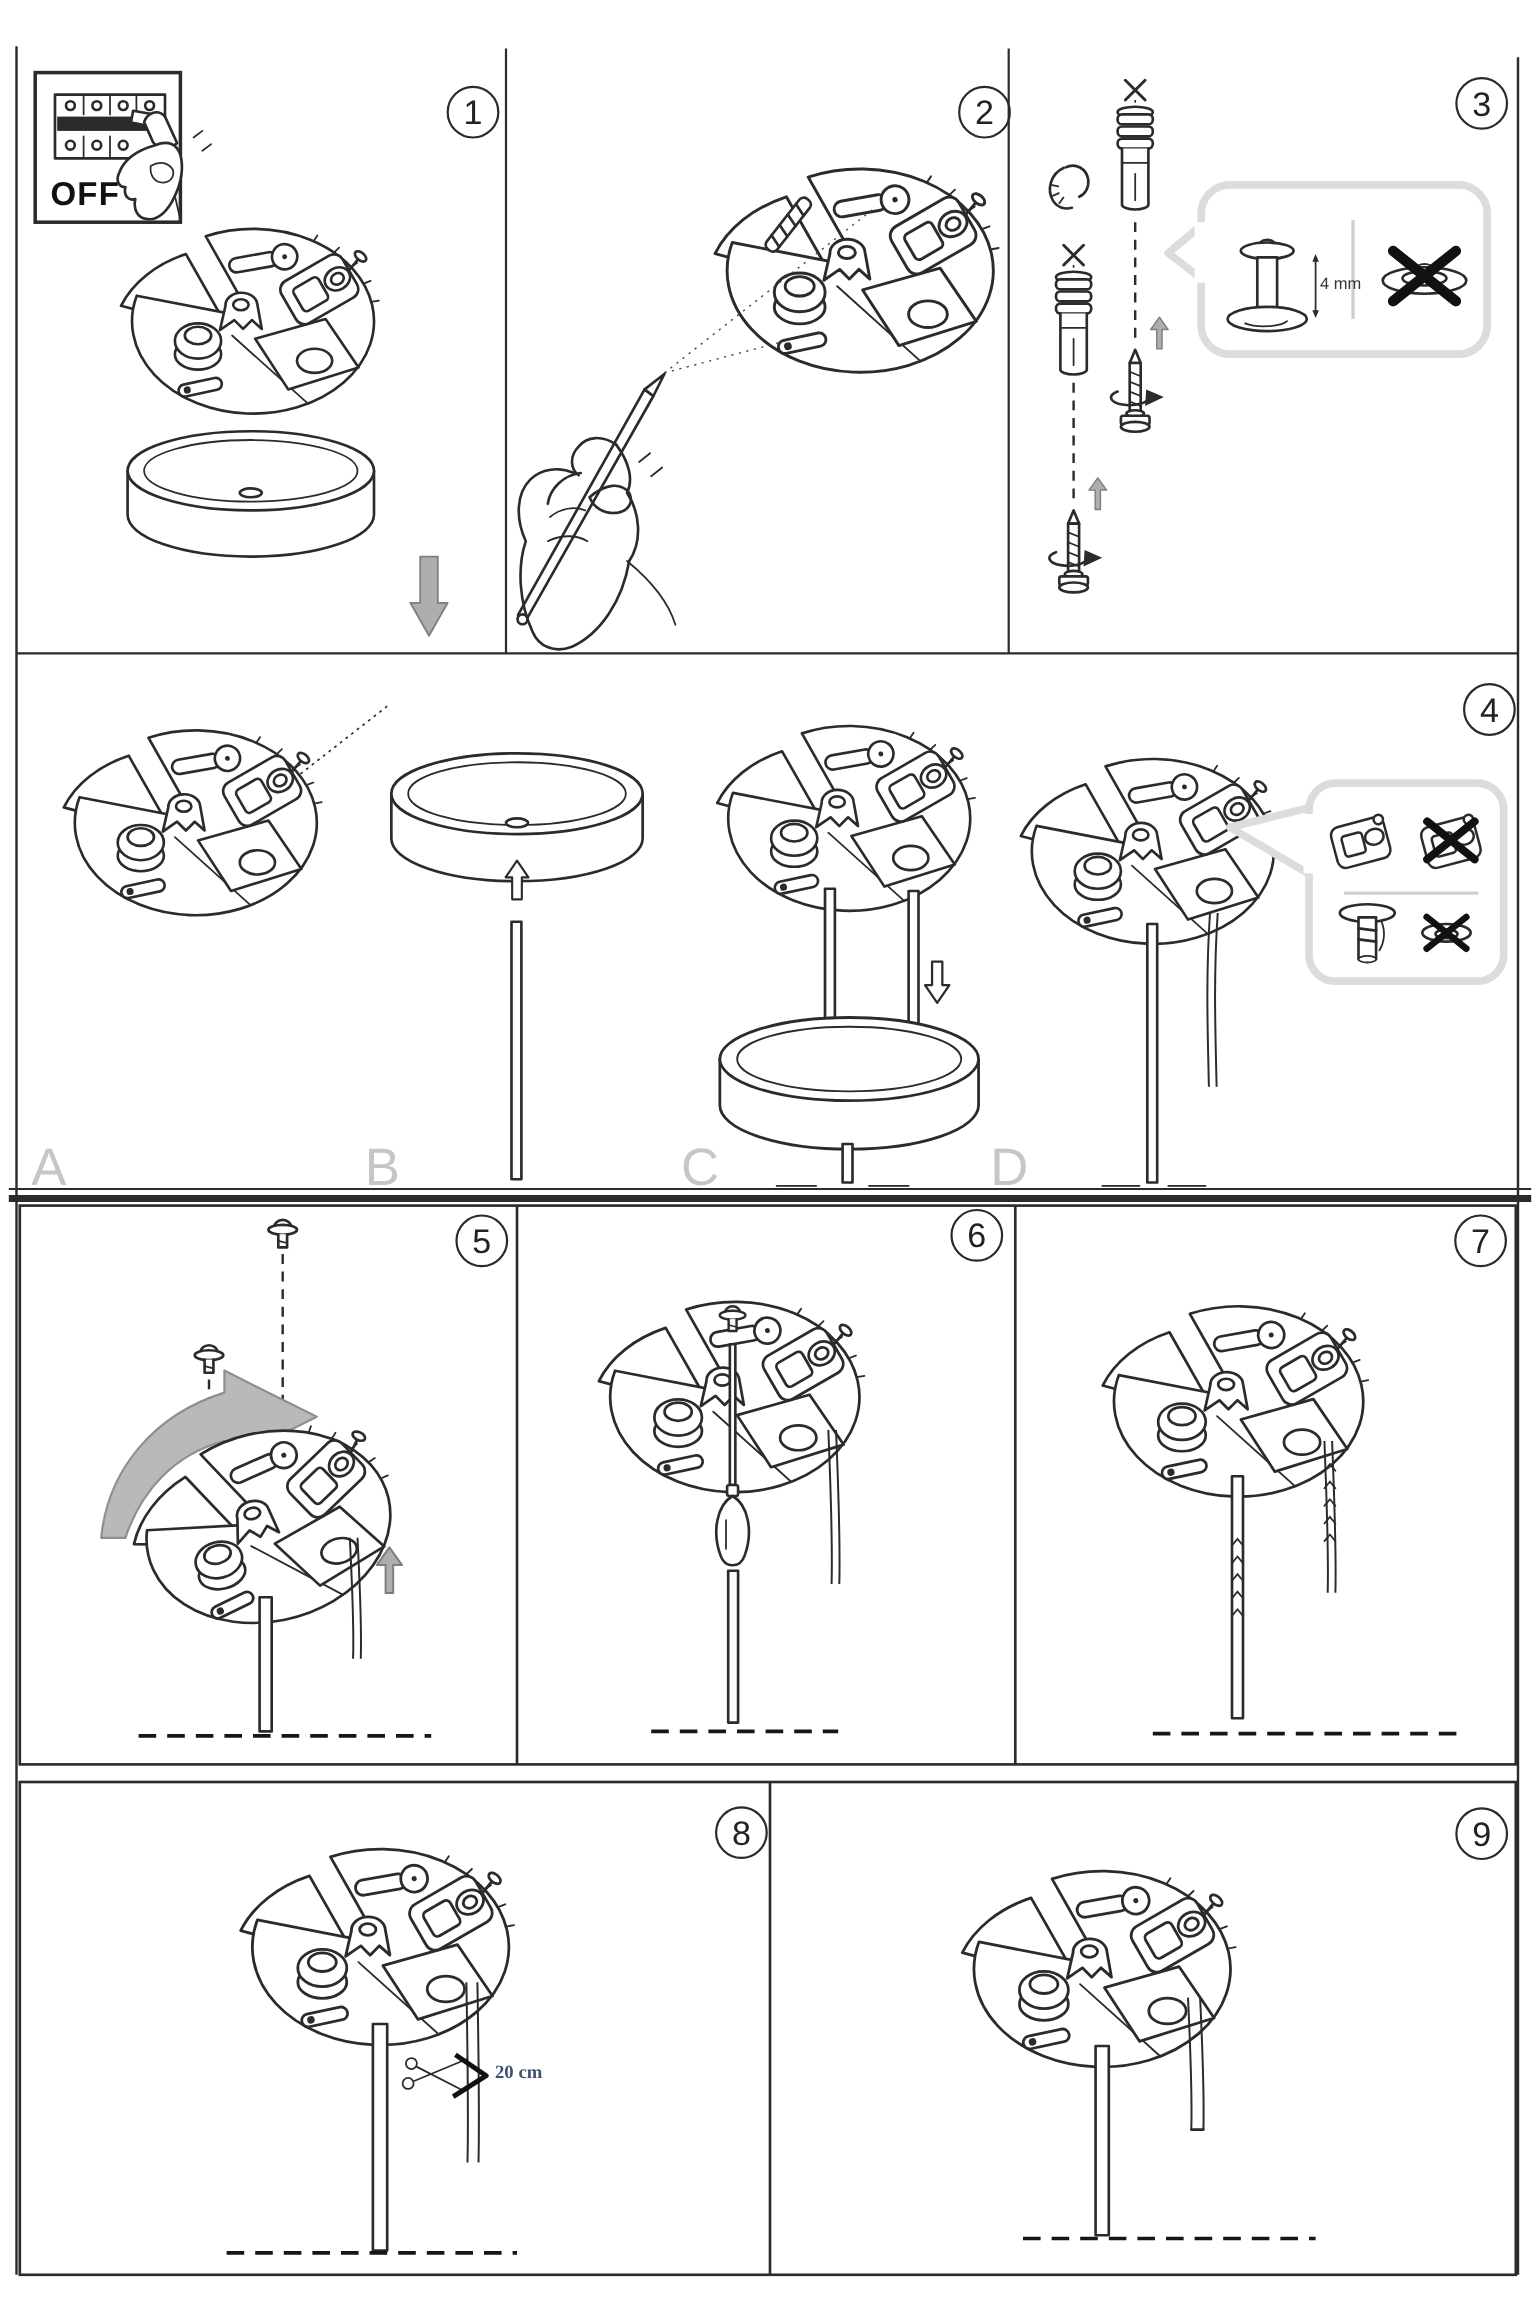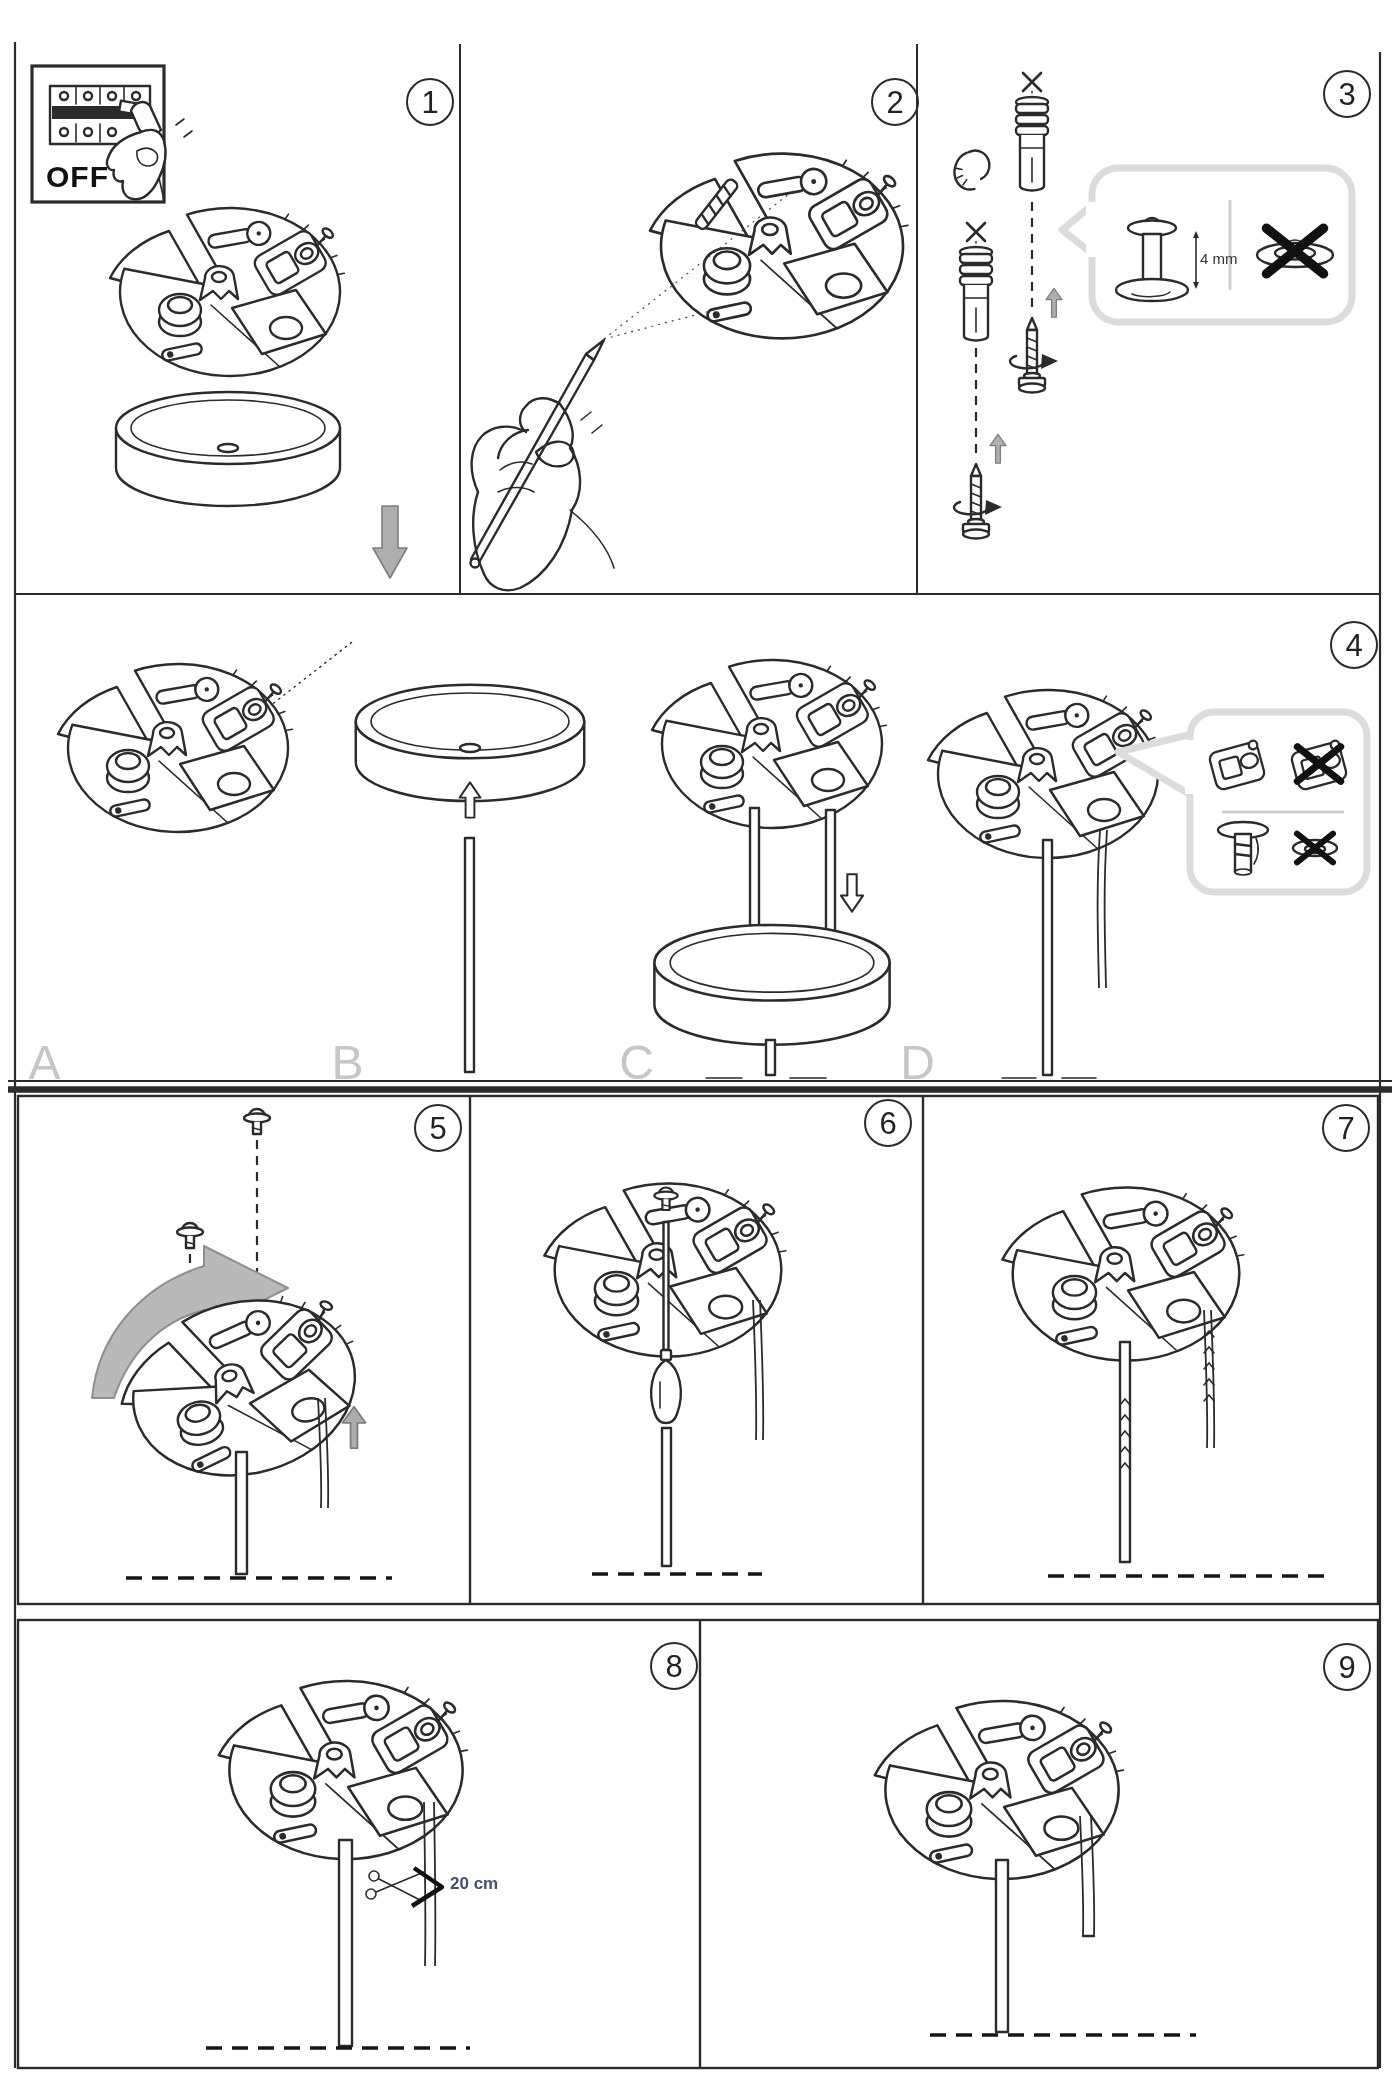--- a/index.html
+++ b/index.html
@@ -7,21 +7,21 @@
          font-family:"Liberation Sans","DejaVu Sans",sans-serif;}
   #art{position:absolute;left:0;top:0;}
   .badge{position:absolute;width:44px;height:44px;border:2.6px solid #2a2a2a;border-radius:50%;
          display:flex;align-items:center;justify-content:center;font-size:31px;color:#222;
          background:transparent;line-height:1;}
   .variant{position:absolute;transform:translate(-50%,-50%);font-size:48px;color:#c6c6c6;
            font-weight:400;letter-spacing:1px;}
   .lbl-off{position:absolute;left:46px;top:160px;font-size:30px;font-weight:600;color:#111;
            letter-spacing:1px;text-align:center;}
   .lbl-4mm{position:absolute;left:1200px;top:250px;font-size:15px;color:#333;}
-  .lbl-20cm{position:absolute;left:450px;top:1874px;font-size:17px;font-weight:600;color:#41506e;}
+  .lbl-20cm{position:absolute;left:450px;top:1874px;font-size:17px;font-weight:600;color:#41506e;font-family:Liberation Serif, serif;}
   
   .ln{stroke:#2b2b2b;stroke-width:2.4;fill:none;stroke-linecap:round;stroke-linejoin:round;}
   .lnt{stroke:#2b2b2b;stroke-width:1.6;fill:none;stroke-linecap:round;}
   .fw{fill:#ffffff;}
   .fd{fill:#2b2b2b;stroke:none;}
   .dash{stroke:#2b2b2b;stroke-width:2.2;stroke-dasharray:9 7;fill:none;}
   .dot{stroke:#2b2b2b;stroke-width:1.5;stroke-dasharray:2.5 4;fill:none;}
   .sight{stroke:#444;stroke-width:1.2;stroke-dasharray:2 5;fill:none;}
   .base{stroke:#161616;stroke-width:3.4;stroke-dasharray:16 10;fill:none;}
   .cable{stroke:#2b2b2b;stroke-width:1.8;fill:none;}

